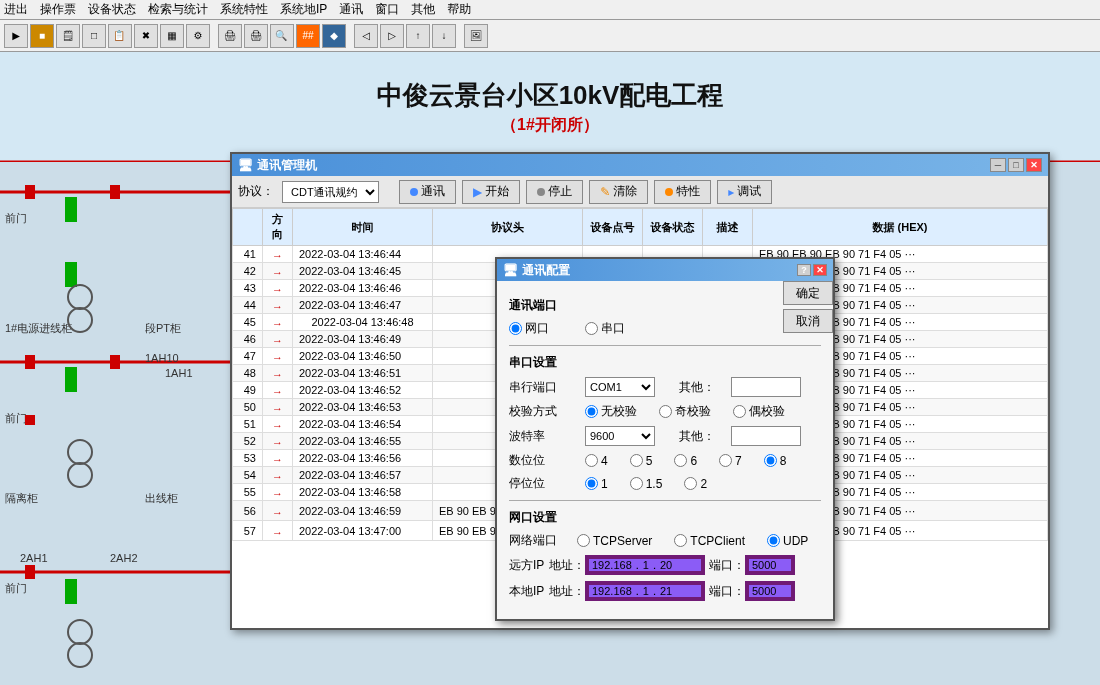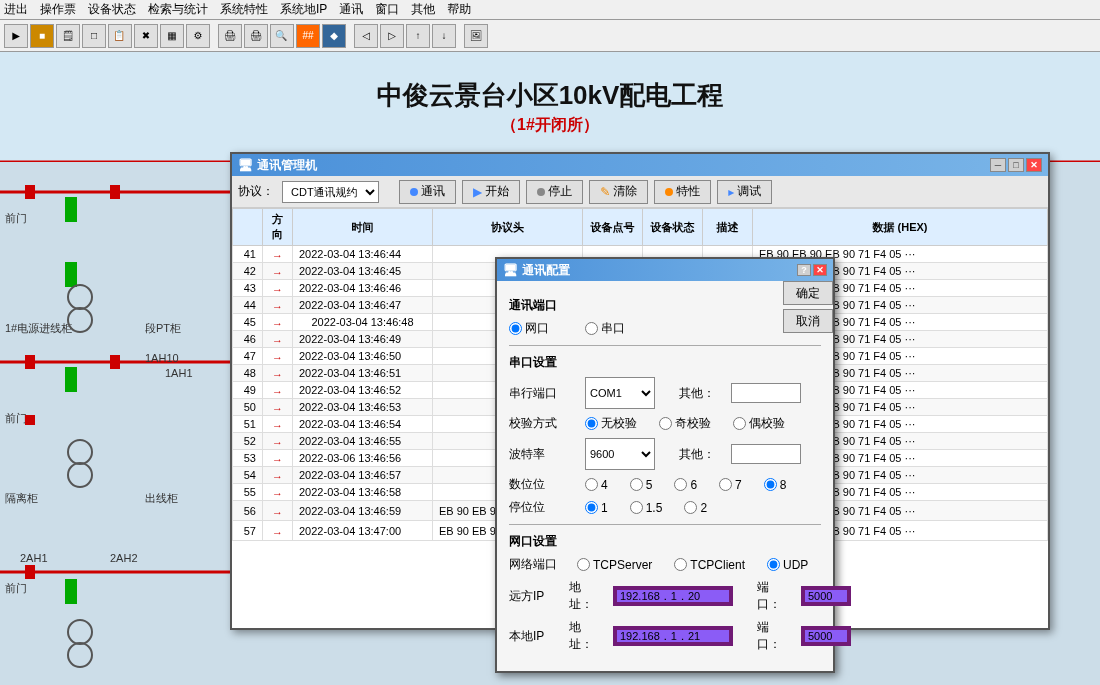--- a/index.html
+++ b/index.html
@@ -201,37 +201,37 @@
       margin: 8px 0;
     }
     .config-input {
       height: 20px;
       font-size: 11px;
       border: 1px solid #888;
       padding: 0 3px;
       background: white;
     }
     .config-select {
-      height: 32px;
+      height: 20px;
       font-size: 11px;
       border: 1px solid #888;
       background: white;
     }
     .config-label-wide { min-width: 60px; }
     .config-ok-btn {
       width: 50px; height: 24px;
       background: #e0e0e0;
       border: 1px solid #888;
       cursor: pointer;
       font-size: 12px;
     }
     .network-address-row {
       display: flex;
       align-items: center;
-      gap: 20px;
+      gap: 0;
       margin-bottom: 6px;
       font-size: 12px;
     }
     .addr-input {
       background: #8b5cf6;
       border: 4px solid #701a75;
       height: 20px;
       padding: 0 3px;
       font-size: 11px;
     }
@@ -516,21 +516,21 @@
               <td style="width: 140px;">2022-03-04 13:46:55</td>
               <td style="width: 150px;"></td>
               <td style="width: 60px;"></td>
               <td style="width: 60px;"></td>
               <td style="width: 50px;"></td>
               <td>EB 90 EB 90 EB 90 71 F4 05 ···</td>
             </tr>
             <tr>
               <td style="text-align: right; width: 30px;">53</td>
               <td class="arrow-cell" style="width: 30px;">→</td>
-              <td style="width: 140px;">2022-03-06 13:46:56</td>
+              <td style="width: 140px;">2022-03-04 13:46:56</td>
               <td style="width: 150px;"></td>
               <td style="width: 60px;"></td>
               <td style="width: 60px;"></td>
               <td style="width: 50px;"></td>
               <td>EB 90 EB 90 EB 90 71 F4 05 ···</td>
             </tr>
             <tr>
               <td style="text-align: right; width: 30px;">54</td>
               <td class="arrow-cell" style="width: 30px;">→</td>
               <td style="width: 140px;">2022-03-04 13:46:57</td>

